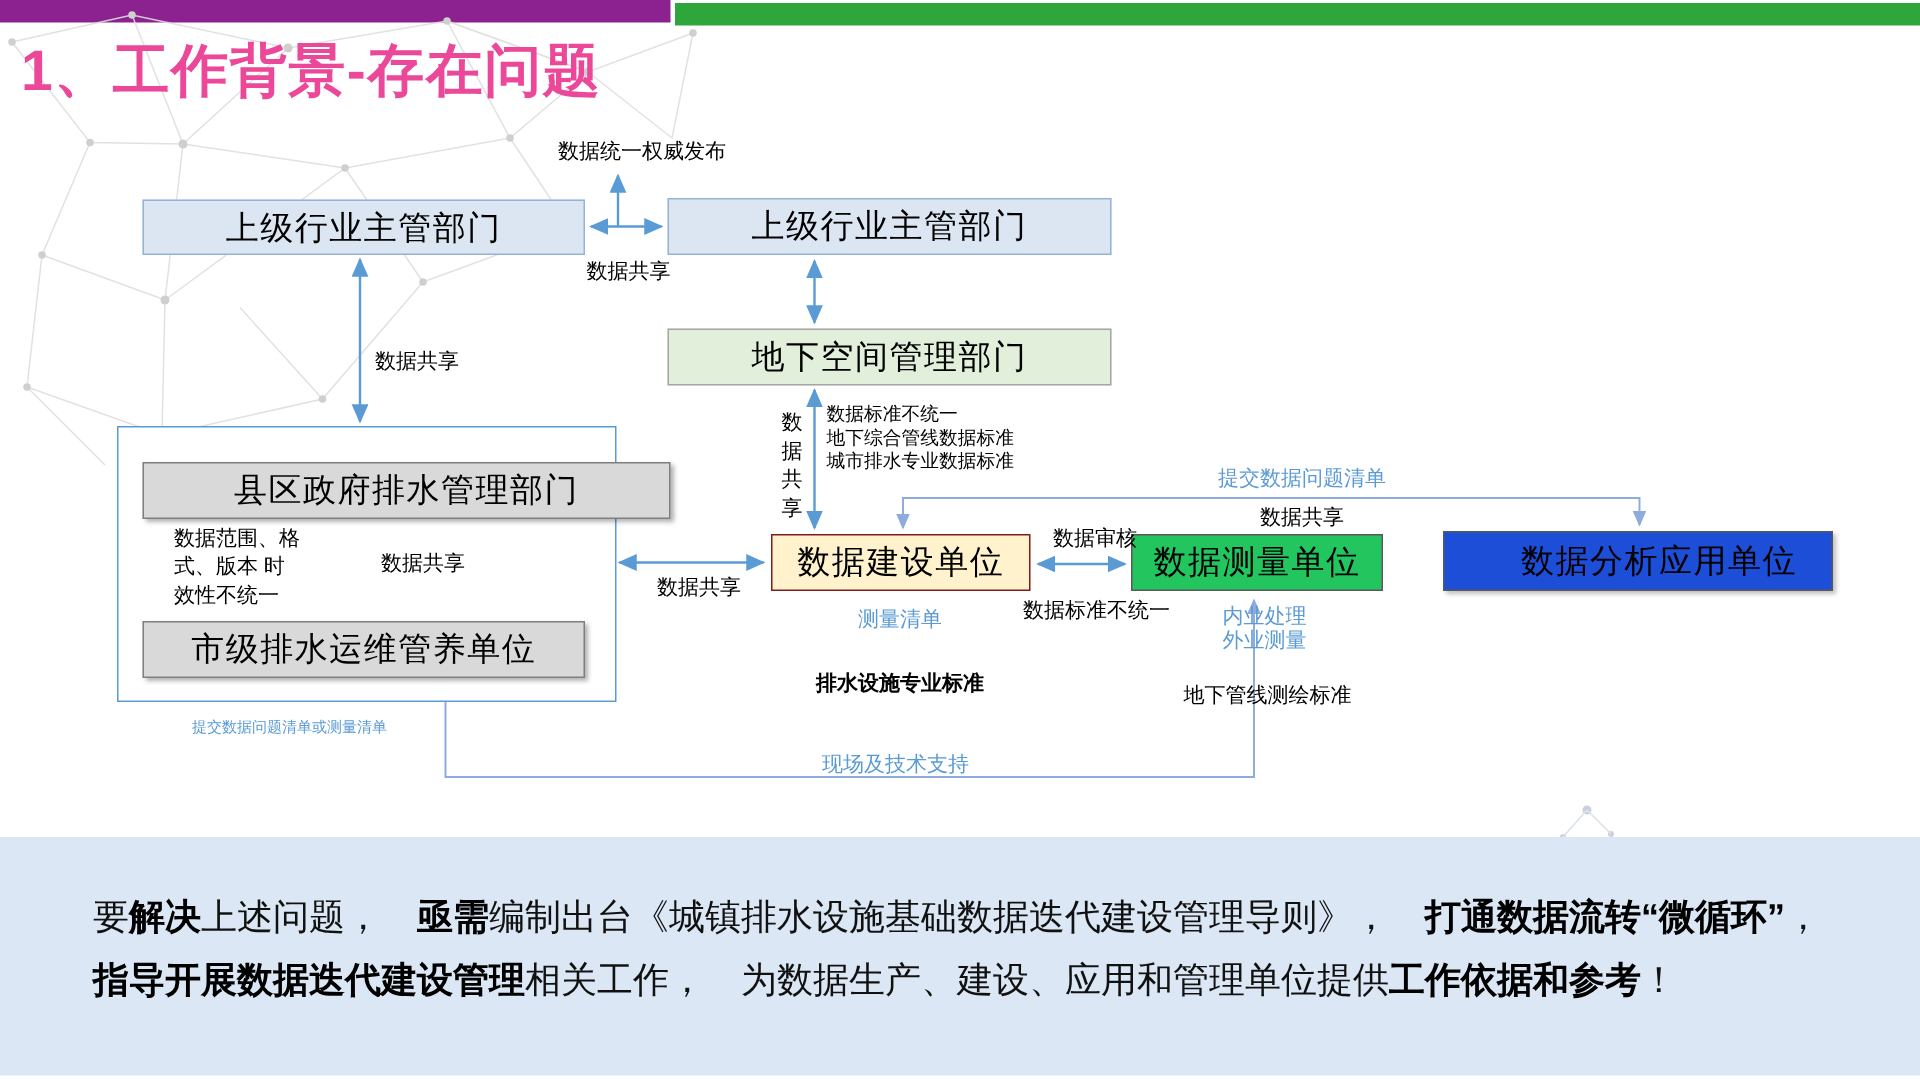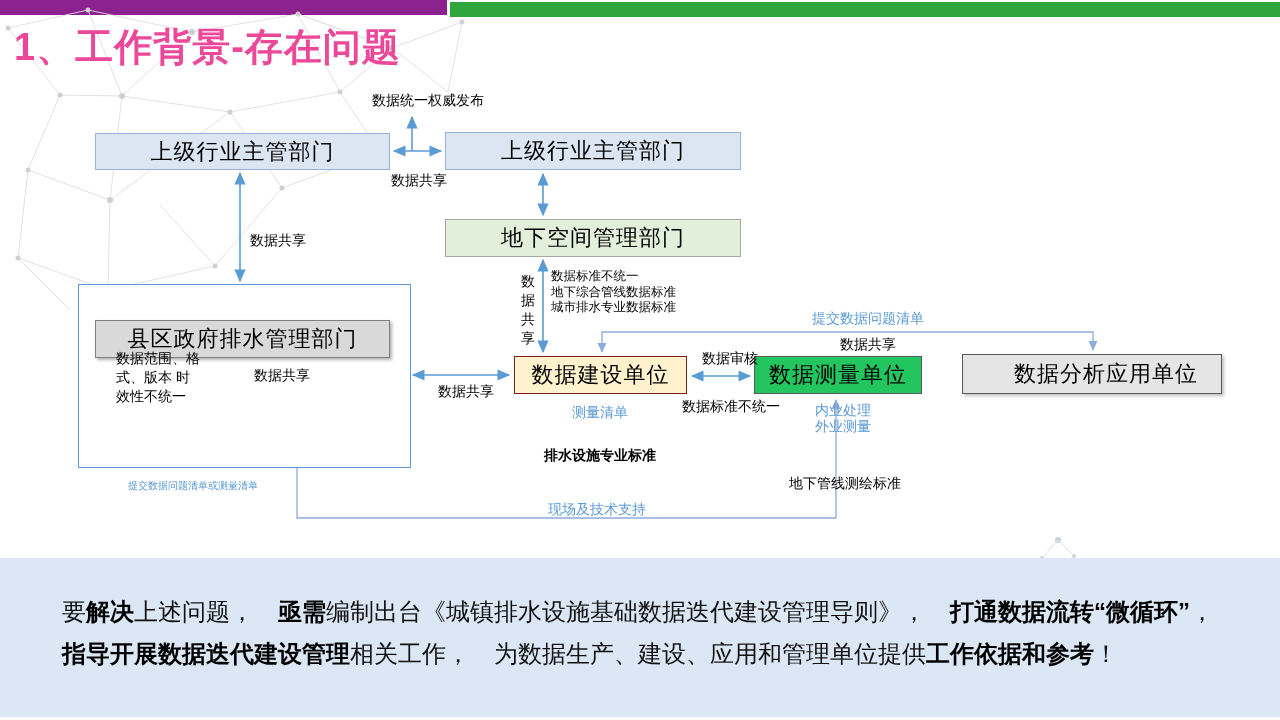--- a/index.html
+++ b/index.html
@@ -11,21 +11,21 @@
               color:#ec4899;letter-spacing:1px;z-index:5;}
   .decor{position:absolute;left:0;top:0;z-index:1;}
   .connectors{position:absolute;left:0;top:0;z-index:2;}
   .node{position:absolute;display:flex;align-items:center;justify-content:center;
         font-size:22px;color:#000;box-sizing:border-box;z-index:3;letter-spacing:1px;}
   .node.blue{background:#DCE6F2;border:1px solid #95B3D7;}
   .node.green{background:#E2EFDA;border:1px solid #A6A6A6;}
   .node.gray{background:#D9D9D9;border:1px solid #7F7F7F;box-shadow:2px 2px 3px rgba(0,0,0,.3);}
   .node.yellow{background:#FFF2CC;border:1px solid #7f1d1d;}
   .node.pink{background:#22c55e;border:1px solid #595959;}
-  .node.steel{background:#e5e5e5;border:1px solid #595959;box-shadow:2px 2px 3px rgba(0,0,0,.25);padding-left:28px;}
+  .node.steel{background:#1d4ed8;border:1px solid #595959;box-shadow:2px 2px 3px rgba(0,0,0,.25);padding-left:28px;}
   .container-box{position:absolute;left:78px;top:284px;width:331px;height:182px;
         background:#fff;border:1.4px solid #5B9BD5;z-index:2;}
   .lbl{position:absolute;font-size:14px;color:#000;z-index:4;white-space:pre-line;line-height:17px;}
   .lbl.c{transform:translateX(-50%);text-align:center;white-space:nowrap;}
   .lbl.cp{transform:translateX(-50%);text-align:center;white-space:pre-line;}
   .lbl.blue{color:#5B9BD5;}
   .lbl.small{font-size:12.5px;line-height:15.5px;}
   .lbl.vert{width:16px;line-height:19px;word-break:break-all;white-space:normal;}
   .lbl.wrap3{width:118px;line-height:19px;}
   .bottom-panel{position:absolute;left:0;top:558px;width:1280px;height:159px;background:#DBE7F4;z-index:4;}
@@ -114,42 +114,43 @@
 
       <polyline points="297,467 297,518 836,518 836,400" marker-end="url(#mL)"></polyline>
     </g>
   </svg>
 
   <div class="container-box"></div>
 
   <div class="node blue" style="left:95px;top:133px;width:295px;height:37px;">上级行业主管部门</div>
   <div class="node blue" style="left:445px;top:132px;width:296px;height:38px;">上级行业主管部门</div>
   <div class="node green" style="left:445px;top:219px;width:296px;height:38px;">地下空间管理部门</div>
-  <div class="node gray" style="left:95px;top:320px;width:295px;height:38px;">县区政府排水管理部门</div>
+  <div class="node gray" style="left:95px;top:308px;width:352px;height:38px;">县区政府排水管理部门</div>
+  <div class="node gray" style="left:95px;top:414px;width:295px;height:38px;">市级排水运维管养单位</div>
   <div class="node yellow" style="left:514px;top:356px;width:173px;height:38px;">数据建设单位</div>
   <div class="node pink" style="left:754px;top:356px;width:168px;height:38px;">数据测量单位</div>
   <div class="node steel" style="left:962px;top:354px;width:260px;height:40px;">数据分析应用单位</div>
 
   <div class="lbl c" style="left:428px;top:92px;">数据统一权威发布</div>
   <div class="lbl c" style="left:419px;top:172px;">数据共享</div>
   <div class="lbl" style="left:250px;top:232px;">数据共享</div>
   <div class="lbl vert" style="left:521px;top:272px;">数据共享</div>
   <div class="lbl small" style="left:551px;top:269px;">数据标准不统一
 地下综合管线数据标准
 城市排水专业数据标准</div>
   <div class="lbl c blue" style="left:868px;top:310px;text-align:center;">提交数据问题清单</div>
   <div class="lbl c" style="left:868px;top:336px;">数据共享</div>
   <div class="lbl c" style="left:730px;top:350px;">数据审核</div>
   <div class="lbl c" style="left:731px;top:398px;">数据标准不统一</div>
   <div class="lbl c" style="left:466px;top:383px;">数据共享</div>
   <div class="lbl c blue" style="left:600px;top:404px;">测量清单</div>
   <div class="lbl cp blue" style="left:843px;top:402px;line-height:16px;">内业处理
 外业测量</div>
   <div class="lbl c" style="left:600px;top:447px;font-weight:bold;">排水设施专业标准</div>
-  <div class="lbl c" style="left:845px;top:455px;margin-top:20px;">地下管线测绘标准</div>
+  <div class="lbl c" style="left:845px;top:455px;">地下管线测绘标准</div>
   <div class="lbl" style="left:254px;top:367px;">数据共享</div>
   <div class="lbl wrap3" style="left:116px;top:349px;">数据范围、格
 式、版本  时
 效性不统一</div>
   <div class="lbl blue" style="left:128px;top:477px;font-size:10px;">提交数据问题清单或测量清单</div>
   <div class="lbl c blue" style="left:597px;top:501px;">现场及技术支持</div>
 
   <div class="bottom-panel">
     <div class="bottom-par" id="bottom-par">
         <div><span>要</span><span class="red">解决</span><span>上述问题，　</span><span class="red">亟需</span><span>编制出台《城镇排水设施基础数据迭代建设管理导则》，　</span><span class="red">打通数据流转“微循环”</span><span>，</span></div>

